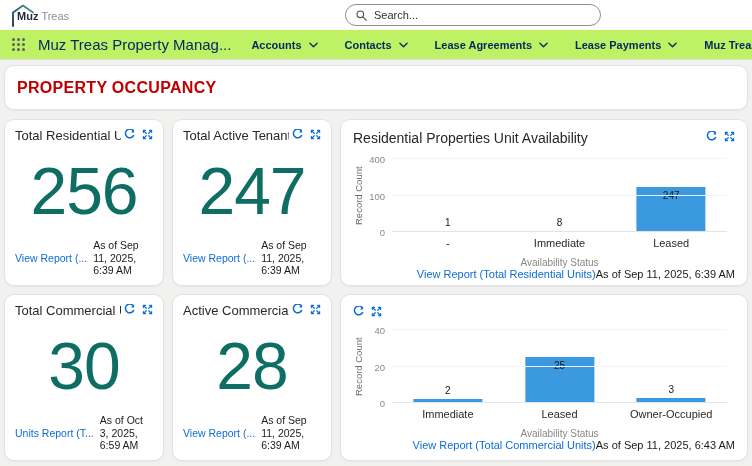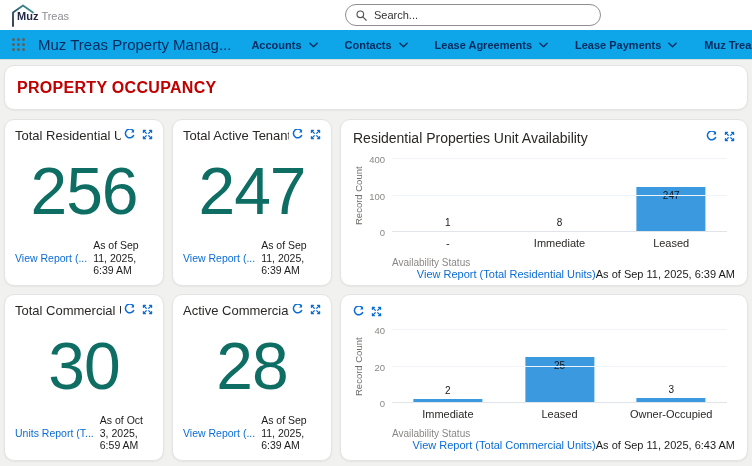--- a/index.html
+++ b/index.html
@@ -12,21 +12,21 @@
   .logo svg { position: absolute; left: 0; top: 0; }
   .logo-text { position: absolute; left: 7px; top: 7px; font-size: 11px; white-space: nowrap; }
   .logo-bold { font-weight: 700; color: #232946; }
   .logo-light { color: #8d8d95; margin-left: 3px; }
   .searchbox { position: absolute; left: 345px; top: 4px; width: 256px; height: 22px;
     border: 1px solid #8f8f8f; border-radius: 12px; background: #fff;
     display: flex; align-items: center; gap: 7px; padding: 0 10px; }
   .search-ph { font-size: 11px; color: #333; }
 
   
-  .navbar { height: 30px; background: #0ea5e9; border-bottom: 1px solid #dcdcdc;
+  .navbar { height: 30px; background: #bef264; border-bottom: 1px solid #dcdcdc;
     display: flex; align-items: center; padding-left: 12px; white-space: nowrap; overflow: hidden; }
   .waffle { display: grid; grid-template-columns: repeat(3, 3px); grid-auto-rows: 3px;
     gap: 2px; margin-right: 13px; cursor: pointer; flex-shrink: 0; }
   .waffle i { background: #5f5f5f; border-radius: 50%; }
   .app-name { font-size: 15px; color: #032d60; margin-right: 20px; flex-shrink: 0; }
   .tabs { display: flex; gap: 27px; align-items: center; }
   .tab { display: flex; align-items: center; gap: 7px; font-size: 11px; font-weight: 700;
     color: #032d60; cursor: pointer; flex-shrink: 0; }
 
   
@@ -61,21 +61,21 @@
   .plot-col { flex: 1; margin-right: 8px; min-width: 0; }
   .grid-area { position: relative; height: 73px; }
   .gridline { position: absolute; left: 0; right: 0; height: 1px; background: #f0f3f8; }
   .gridline.base { background: #e1e4e9; }
   .slots { position: absolute; left: 0; right: 0; top: 0; bottom: 0; display: flex; }
   .slot { flex: 1; position: relative; }
   .bar { position: absolute; bottom: 0; left: 50%; transform: translateX(-50%); width: 62%; }
   .bar-label { position: absolute; left: 50%; transform: translateX(-50%); font-size: 10px; color: #17181a; white-space: nowrap; }
   .cats { display: flex; margin-top: 5px; }
   .cat { flex: 1; text-align: center; font-size: 11px; color: #2b2826; }
-  .chart-xlabel { font-size: 10px; color: #8a8886; margin-top: 8px; }
+  .chart-xlabel { text-align: center; font-size: 10px; color: #8a8886; margin-top: 8px; }
   .chart-foot { margin-top: auto; display: flex; justify-content: flex-end; align-items: center; font-size: 11px; }
   .chart-link { color: #0b6cd6; cursor: pointer; text-decoration: none; }
   .chart-asof { color: #1b1b1b; }
 </style>
 </head>
 <body>
 
 <header class="topbar">
   <div class="logo">
     <svg width="30" height="26" viewBox="0 0 30 26">

